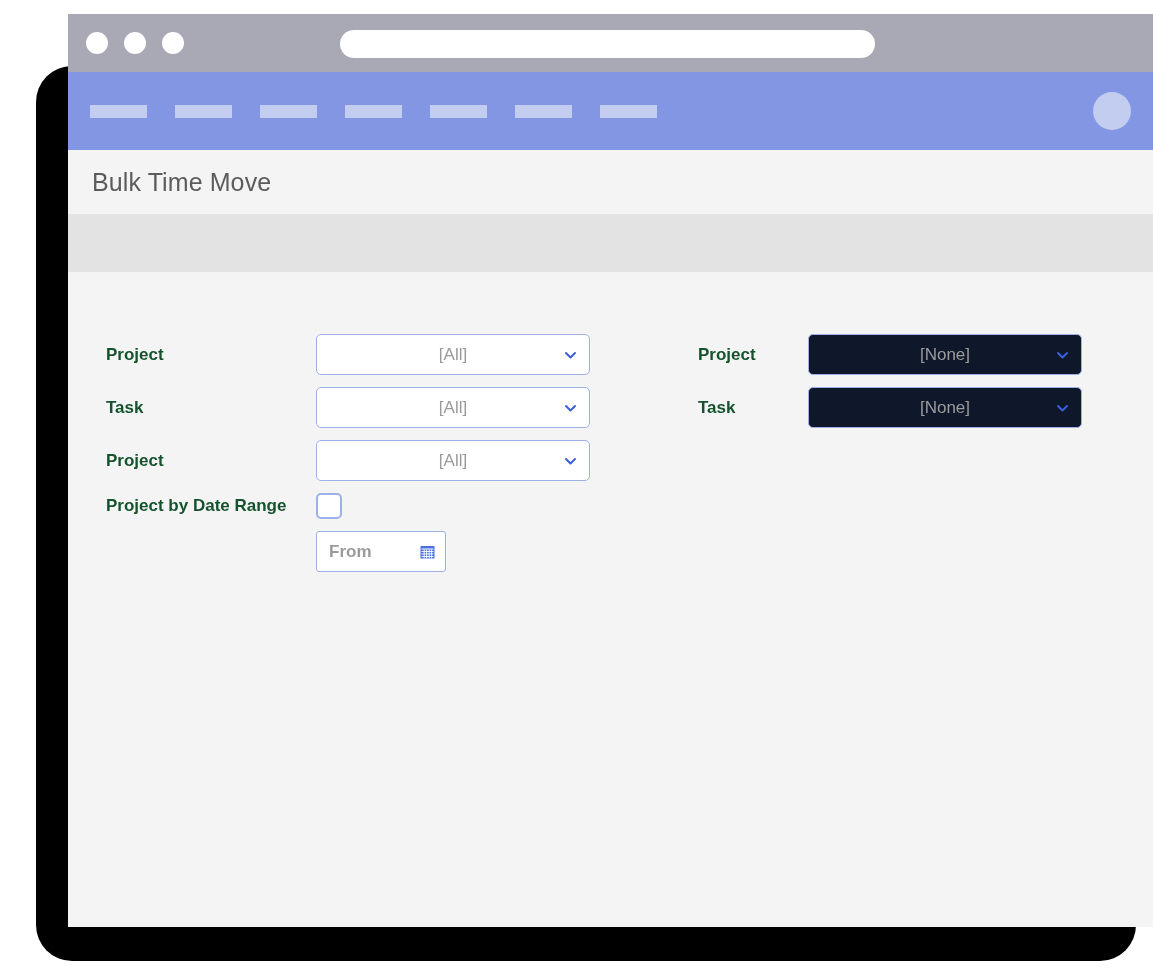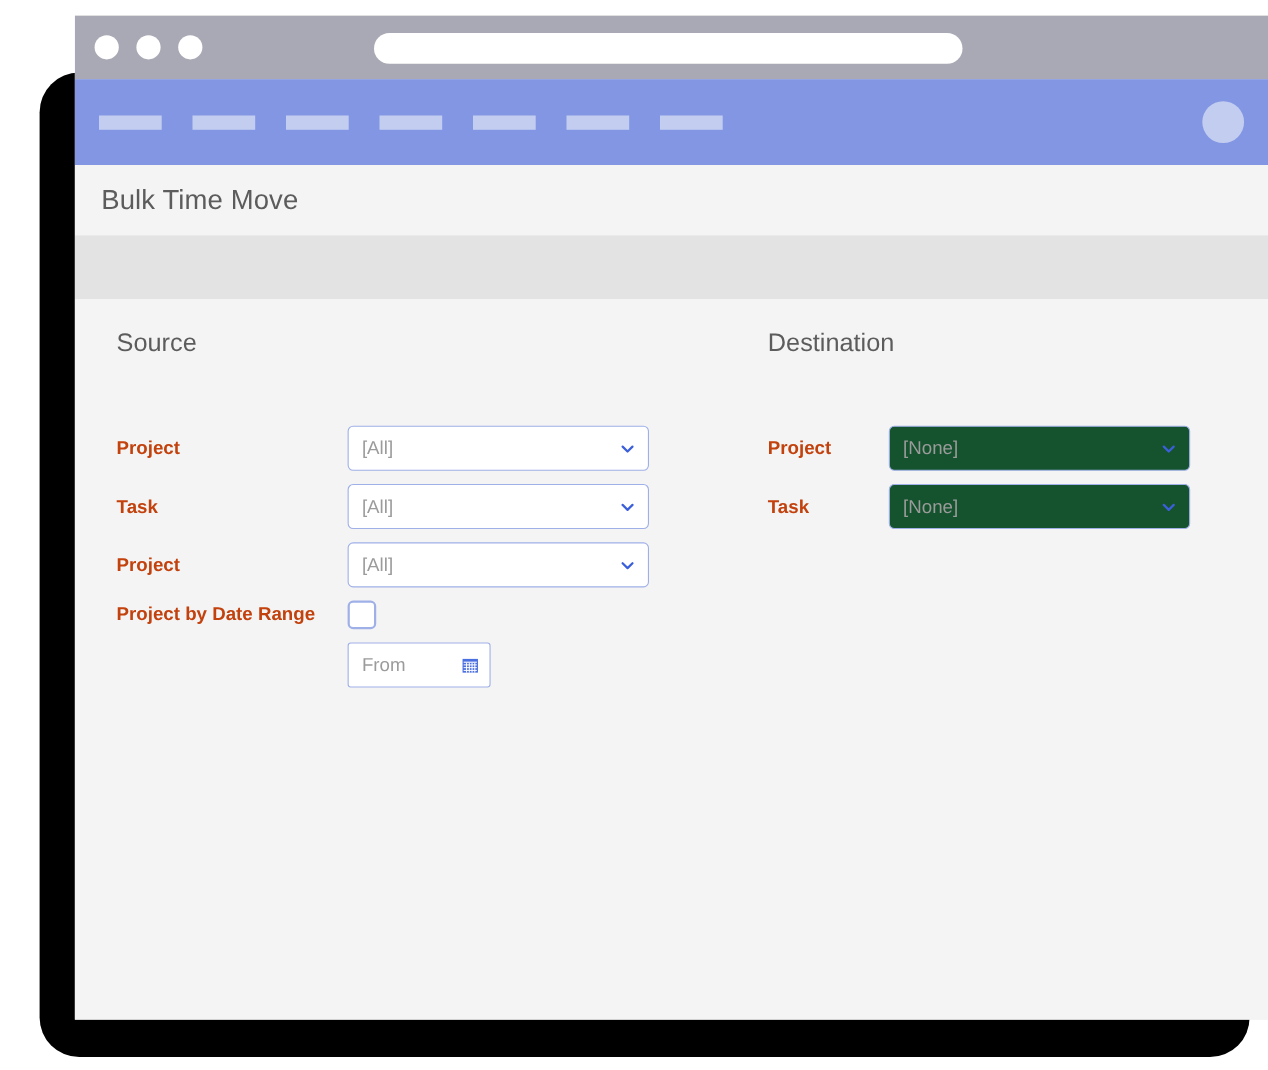--- a/index.html
+++ b/index.html
@@ -133,38 +133,38 @@
   .form { margin-top: 62px; }
 
   .row {
     display: flex;
     align-items: center;
     margin-bottom: 12px;
   }
   .row-label {
     font-size: 17px;
     font-weight: 700;
-    color: #c2410c;
+    color: #14532d;
   }
   .src-label { width: 210px; }
   .dst-label { width: 110px; }
 
   
   .select {
     position: relative;
     width: 274px;
     height: 41px;
     background: #ffffff;
     border: 1px solid #9fb0e8;
     border-radius: 5px;
     display: flex;
     align-items: center;
-    padding-left: 12px;
-  }
-  .select.disabled { background: #14532d; }
+    justify-content: center;
+  }
+  .select.disabled { background: #0f172a; }
   .select-value {
     font-size: 17px;
     color: #9b9b9b;
   }
   .chev {
     position: absolute;
     right: 12px;
     top: 50%;
     transform: translateY(-50%);
     width: 13px; height: 13px;
@@ -187,21 +187,21 @@
     width: 130px;
     height: 41px;
     background: #ffffff;
     border: 1px solid #9fb0e8;
     border-radius: 3px;
     display: flex;
     align-items: center;
     padding-left: 12px;
     margin-right: 14px;
   }
-  .date-ph { font-size: 17px; color: #9b9b9b; }
+  .date-ph { font-size: 17px; color: #9b9b9b; font-weight: bold; }
   .cal {
     position: absolute;
     right: 10px;
     top: 50%;
     transform: translateY(-50%);
     width: 15px; height: 15px;
   }
   .cal svg { display: block; }
 </style>
 </head>
@@ -237,21 +237,20 @@
 
     <div class="titlebar">
       <div class="page-title">Bulk Time Move</div>
     </div>
 
     <div class="toolbar"></div>
 
     <div class="content">
 
       <div class="panel panel-source">
-        <div class="section-title">Source</div>
 
         <div class="form">
 
           <div class="row">
             <div class="row-label src-label">Project</div>
             <div class="select">
               <span class="select-value">[All]</span>
               <span class="chev">
                 <svg viewBox="0 0 13 13" width="13" height="13">
                     <path d="M2 4.5 L6.5 9 L11 4.5" stroke="#3b5fdb" stroke-width="2" fill="none" stroke-linecap="round" stroke-linejoin="round"></path>
@@ -305,21 +304,20 @@
                   <rect x="11.2" y="5" width="0.9" height="9" fill="#ffffff"></rect>
                 </svg>
               </span>
             </div>
           </div>
 
         </div>
       </div>
 
       <div class="panel panel-dest">
-        <div class="section-title">Destination</div>
 
         <div class="form">
 
           <div class="row">
             <div class="row-label dst-label">Project</div>
             <div class="select disabled">
               <span class="select-value">[None]</span>
               <span class="chev">
                 <svg viewBox="0 0 13 13" width="13" height="13">
                     <path d="M2 4.5 L6.5 9 L11 4.5" stroke="#3b5fdb" stroke-width="2" fill="none" stroke-linecap="round" stroke-linejoin="round"></path>

